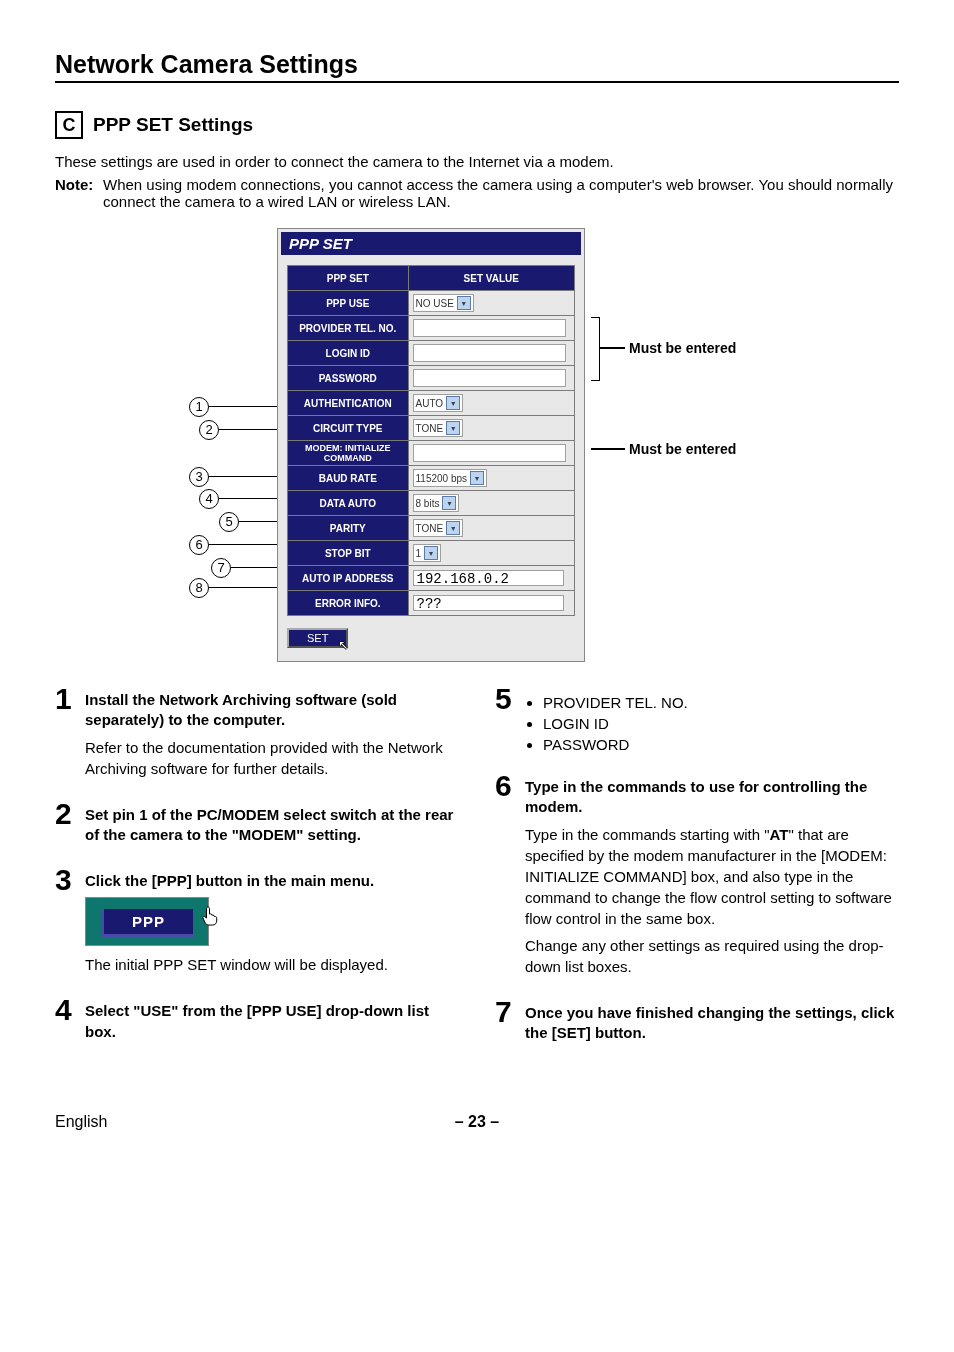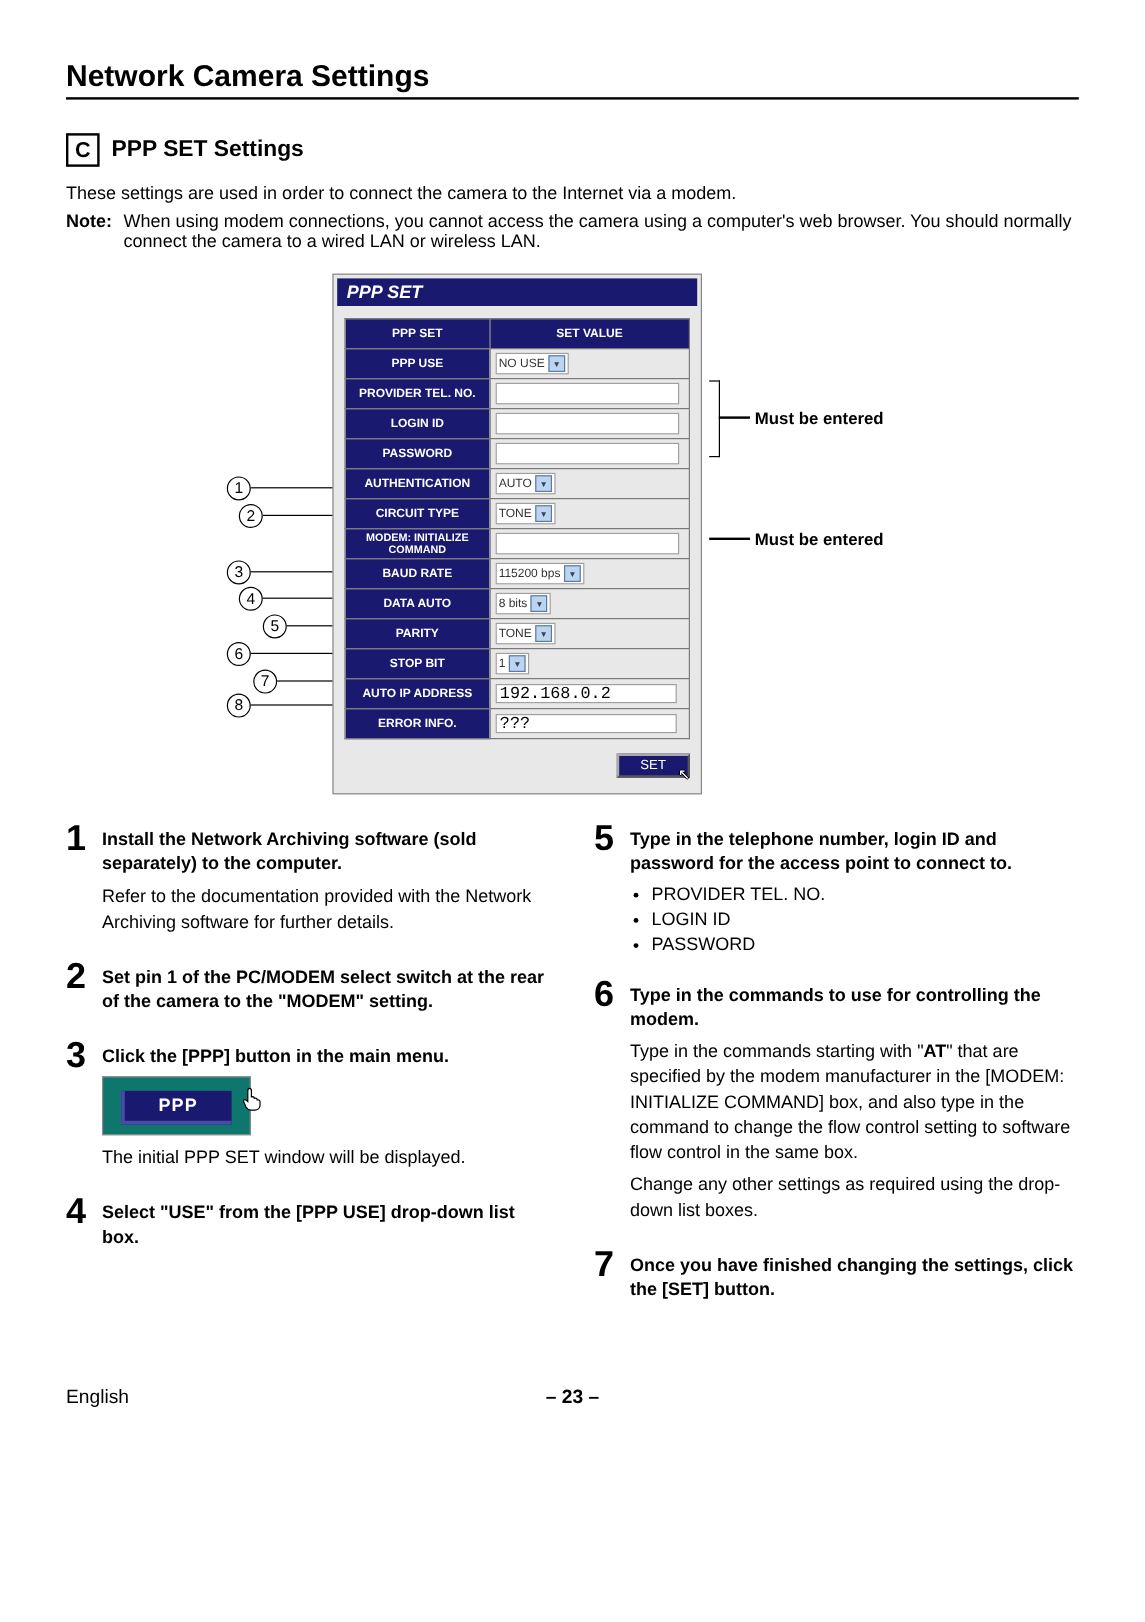--- a/index.html
+++ b/index.html
@@ -170,21 +170,21 @@
     font-size: 14px;
     background:#fff;
     border:1px solid #9f9f9f;
     height:16px;
     display:inline-block;
     padding: 0 3px;
     line-height:16px;
     width: 96%;
     box-sizing:border-box;
   }
-  .set-btn-row { text-align:right; padding-top:12px; }
+  .set-btn-row { text-align:left; padding-top:12px; }
   .set-btn {
     background:#191970;
     color:#fff;
     font-size:11px;
     padding: 2px 18px;
     border: 2px outset #aaa;
     display:inline-block;
     position:relative;
   }
   .cursor-arrow {
@@ -474,21 +474,20 @@
       <div class="step-body">
         <div class="step-head">Select "USE" from the [PPP USE] drop-down list box.</div>
       </div>
     </div>
   </div>
 
   <div class="col">
     <div class="step">
       <div class="step-num">5</div>
       <div class="step-body">
-        <div class="step-head">Type in the telephone number, login ID and password for the access point to connect to.</div>
         <ul class="bullets">
           <li>PROVIDER TEL. NO.</li>
           <li>LOGIN ID</li>
           <li>PASSWORD</li>
         </ul>
       </div>
     </div>
     <div class="step">
       <div class="step-num">6</div>
       <div class="step-body">

